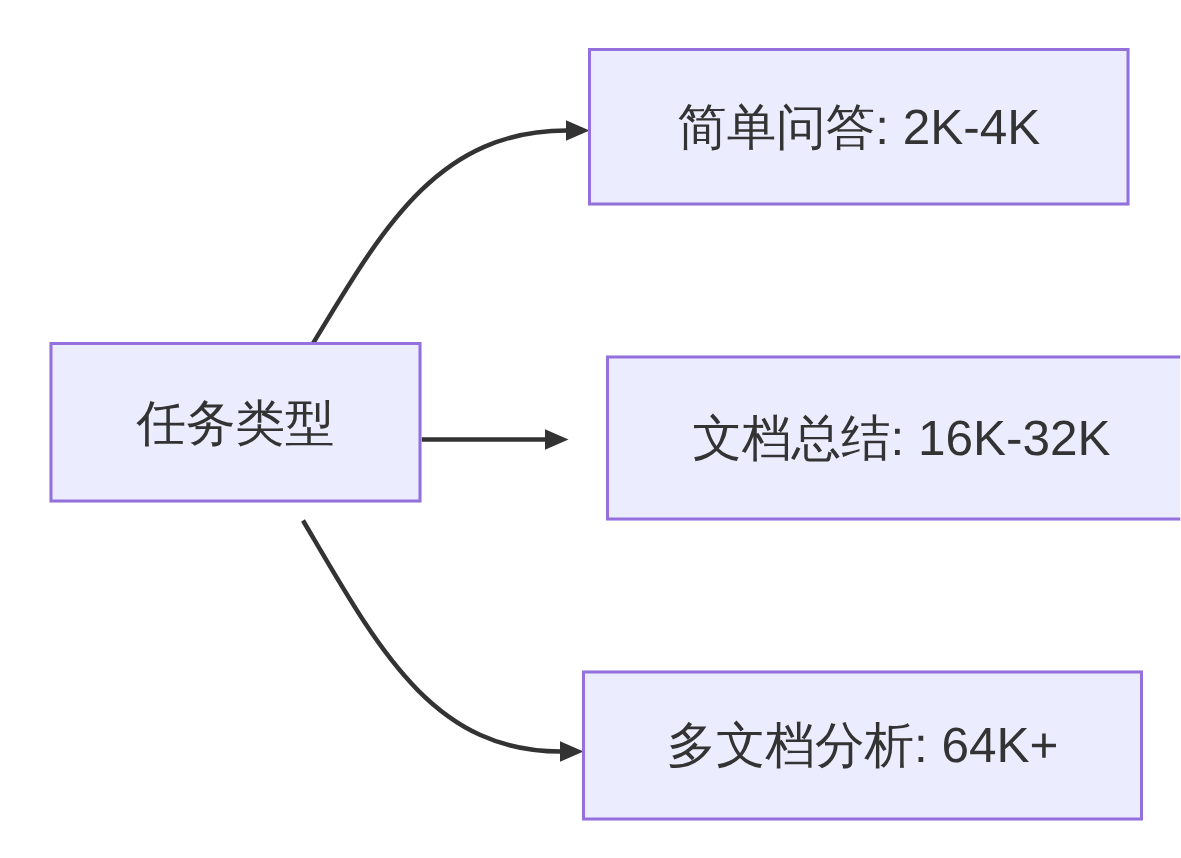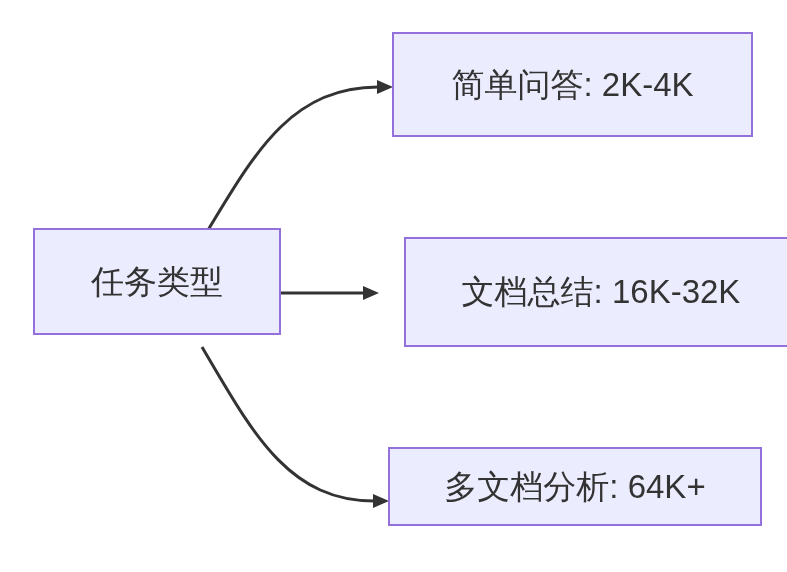--- a/index.html
+++ b/index.html
@@ -38,21 +38,21 @@
     justify-content: center;
     color: #333333;
     font-size: 33px;
     line-height: 1.2;
     white-space: nowrap;
     text-align: right;
   }
   #node-root   { left: 33px;  top: 228px; width: 248px; height: 107px; }
   #node-branch-0 { left: 392px; top: 32px;  width: 361px; height: 105px; }
   #node-branch-1 { left: 378px; top: 237px; width: 394px; height: 110px; margin-left: 26px; }
-  #node-branch-2 { left: 388px; top: 447px; width: 374px; height: 79px; }
+  #node-branch-2 { left: 388px; top: 447px; width: 374px; height: 100px; }
 </style>
 </head>
 <body>
 
 <div class="canvas">
 
   <svg class="edges-layer" viewBox="0 0 787 572" xmlns="http://www.w3.org/2000/svg">
     <defs>
       <marker id="arrowhead" markerUnits="userSpaceOnUse" markerWidth="16" markerHeight="14" refX="1" refY="7" orient="auto">
         <path d="M0,0 L16,7 L0,14 Z" fill="#333333"></path>

